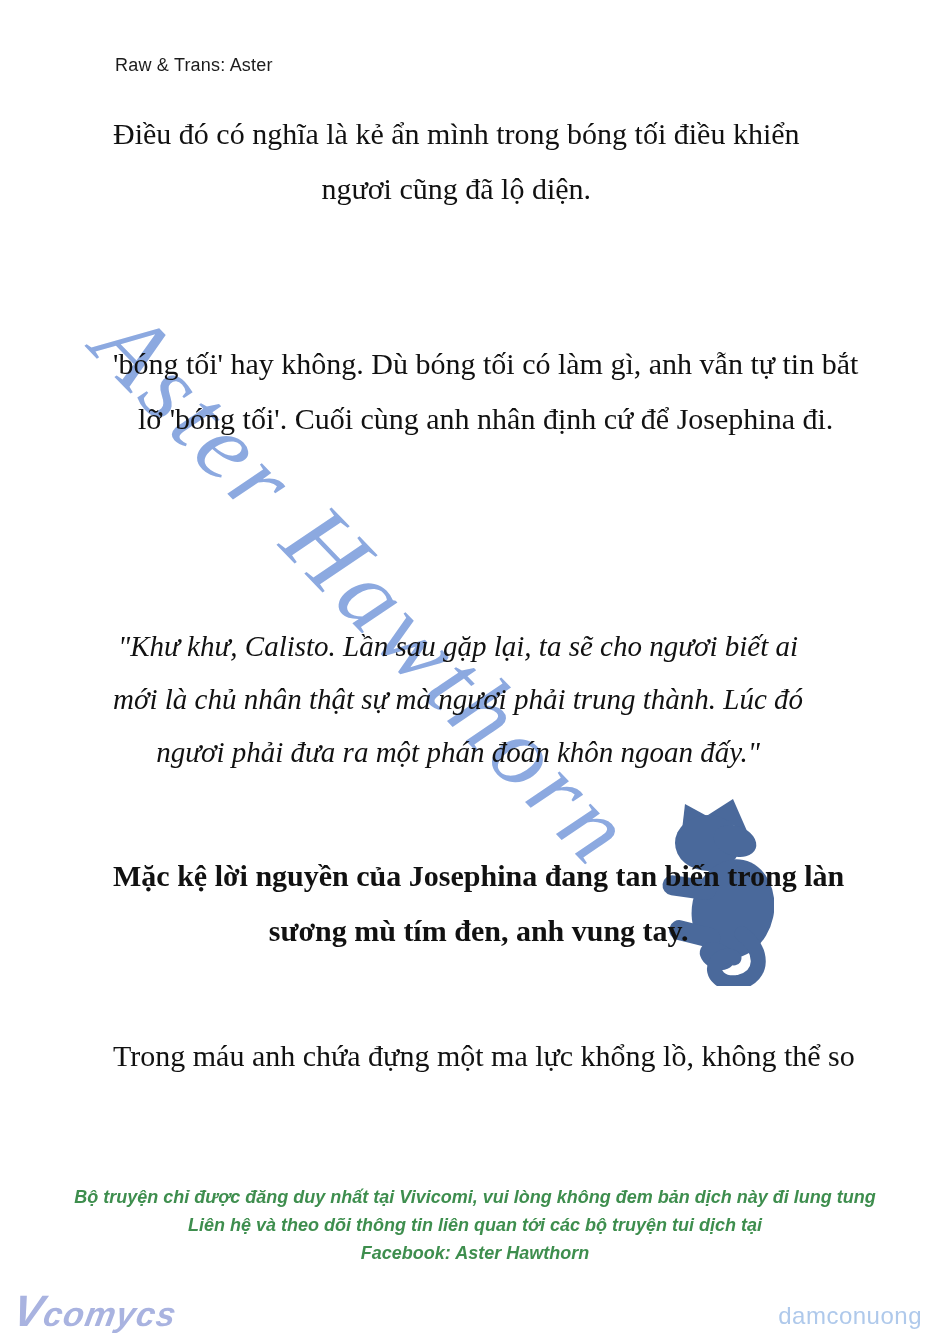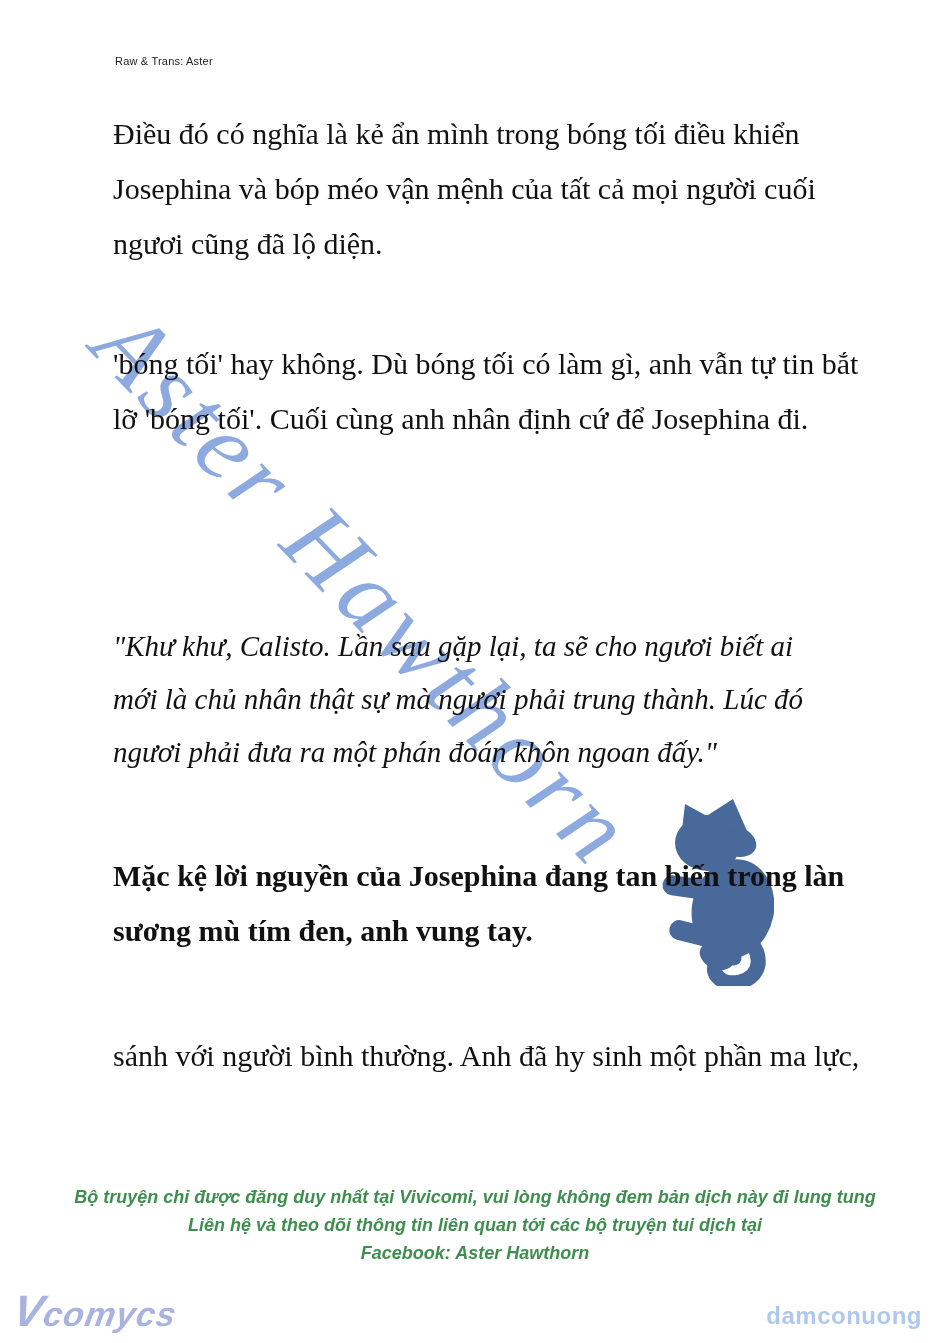--- a/index.html
+++ b/index.html
@@ -8,21 +8,21 @@
     width:950px;height:1343px;
     background:#ffffff;
     overflow:hidden;
     font-family:"Liberation Serif","DejaVu Serif",serif;
     color:#111;
   }
   
   .credit{
     position:absolute;left:115px;top:55px;
     font-family:"Liberation Sans","DejaVu Sans",sans-serif;
-    font-size:11px;color:#1c1c1c;letter-spacing:.2px;
+    font-size:18px;color:#1c1c1c;letter-spacing:.2px;
     z-index:3;
   }
   
   .watermark{
     position:absolute;left:148px;top:292px;
     font-size:100px;font-style:italic;
     font-family:"Liberation Serif","DejaVu Serif",serif;
     color:#8CA9E0;
     letter-spacing:6px;
     white-space:nowrap;
@@ -35,21 +35,21 @@
   .cat{
     position:absolute;left:656px;top:798px;width:118px;height:188px;
     z-index:1;
   }
   
   .para{
     position:absolute;left:113px;
     z-index:2;
   }
   .para .line{
-    font-size:30px;line-height:55px;height:55px;white-space:nowrap;
+    font-size:30px;line-height:55px;height:55px;white-space:nowrap;text-align:center;
   }
   .para.quote .line{
     font-style:italic;font-size:29px;line-height:53px;height:53px;
   }
   #p1{top:106px;}
   #p2{top:336px;}
   #p3{top:620px;}
   #p4{top:848px;font-weight:bold;}
   #p5{top:1028px;}
   
@@ -67,21 +67,21 @@
     font-family:"Liberation Sans","DejaVu Sans",sans-serif;
     font-style:italic;font-weight:bold;
     font-size:34px;letter-spacing:1px;
     color:#A9B3E0;
     transform:skewX(-10deg);
   }
   .logo-left::first-letter{font-size:44px;}
   .logo-right{
     position:absolute;right:28px;top:1302px;z-index:3;
     font-family:"Liberation Sans","DejaVu Sans",sans-serif;
-    font-weight:700;font-size:24px;letter-spacing:.5px;
+    font-weight:400;font-size:24px;letter-spacing:.5px;
     color:#AFC9EB;
     text-shadow:0 0 1px #ffffff,1px 1px 0 #ffffff;
   }
 </style>
 </head>
 <body>
 
 <div class="page">
 
   <div class="credit">Raw &amp; Trans: Aster</div>
@@ -97,42 +97,41 @@
       <ellipse cx="77" cy="111" rx="41" ry="50" transform="rotate(12 77 111)"></ellipse>
       <rect x="8" y="76" width="54" height="20" rx="10" transform="rotate(8 8 76)"></rect>
       <rect x="16" y="120" width="52" height="20" rx="10" transform="rotate(14 16 120)"></rect>
       <ellipse cx="61" cy="158" rx="18" ry="13" transform="rotate(25 61 158)"></ellipse>
       <path d="M86,136 C108,152 108,178 84,184 C66,188 54,176 60,165 C64,158 72,156 78,160" fill="none" stroke="#4A699B" stroke-width="15" stroke-linecap="round"></path>
     </g>
   </svg>
 
   <div class="para" id="p1">
     <div class="line">Điều đó có nghĩa là kẻ ẩn mình trong bóng tối điều khiển</div>
-    <div class="line">Josephina và bóp méo vận mệnh của tất cả mọi người cuối</div>
     <div class="line">ngươi cũng đã lộ diện.</div>
   </div>
 
   <div class="para" id="p2">
     <div class="line">'bóng tối' hay không. Dù bóng tối có làm gì, anh vẫn tự tin bắt</div>
     <div class="line">lỡ 'bóng tối'. Cuối cùng anh nhân định cứ để Josephina đi.</div>
   </div>
 
   <div class="para quote" id="p3">
     <div class="line">"Khư khư, Calisto. Lần sau gặp lại, ta sẽ cho ngươi biết ai</div>
     <div class="line">mới là chủ nhân thật sự mà ngươi phải trung thành. Lúc đó</div>
     <div class="line">ngươi phải đưa ra một phán đoán khôn ngoan đấy."</div>
   </div>
 
   <div class="para" id="p4">
     <div class="line">Mặc kệ lời nguyền của Josephina đang tan biến trong làn</div>
     <div class="line">sương mù tím đen, anh vung tay.</div>
   </div>
 
   <div class="para" id="p5">
-    <div class="line">sánh với người bình thường. Anh đã hy sinh một phần ma lực,</div>
+    <div class="line">Trong máu anh chứa đựng một ma lực khổng lồ, không thể so</div>
   </div>
 
   <div class="footer">
     <div class="fline">Bộ truyện chỉ được đăng duy nhất tại Vivicomi, vui lòng không đem bản dịch này đi lung tung</div>
     <div class="fline">Liên hệ và theo dõi thông tin liên quan tới các bộ truyện tui dịch tại</div>
     <div class="fline">Facebook: Aster Hawthorn</div>
   </div>
 
   <div class="logo-left">Vcomycs</div>
   <div class="logo-right">damconuong</div>

